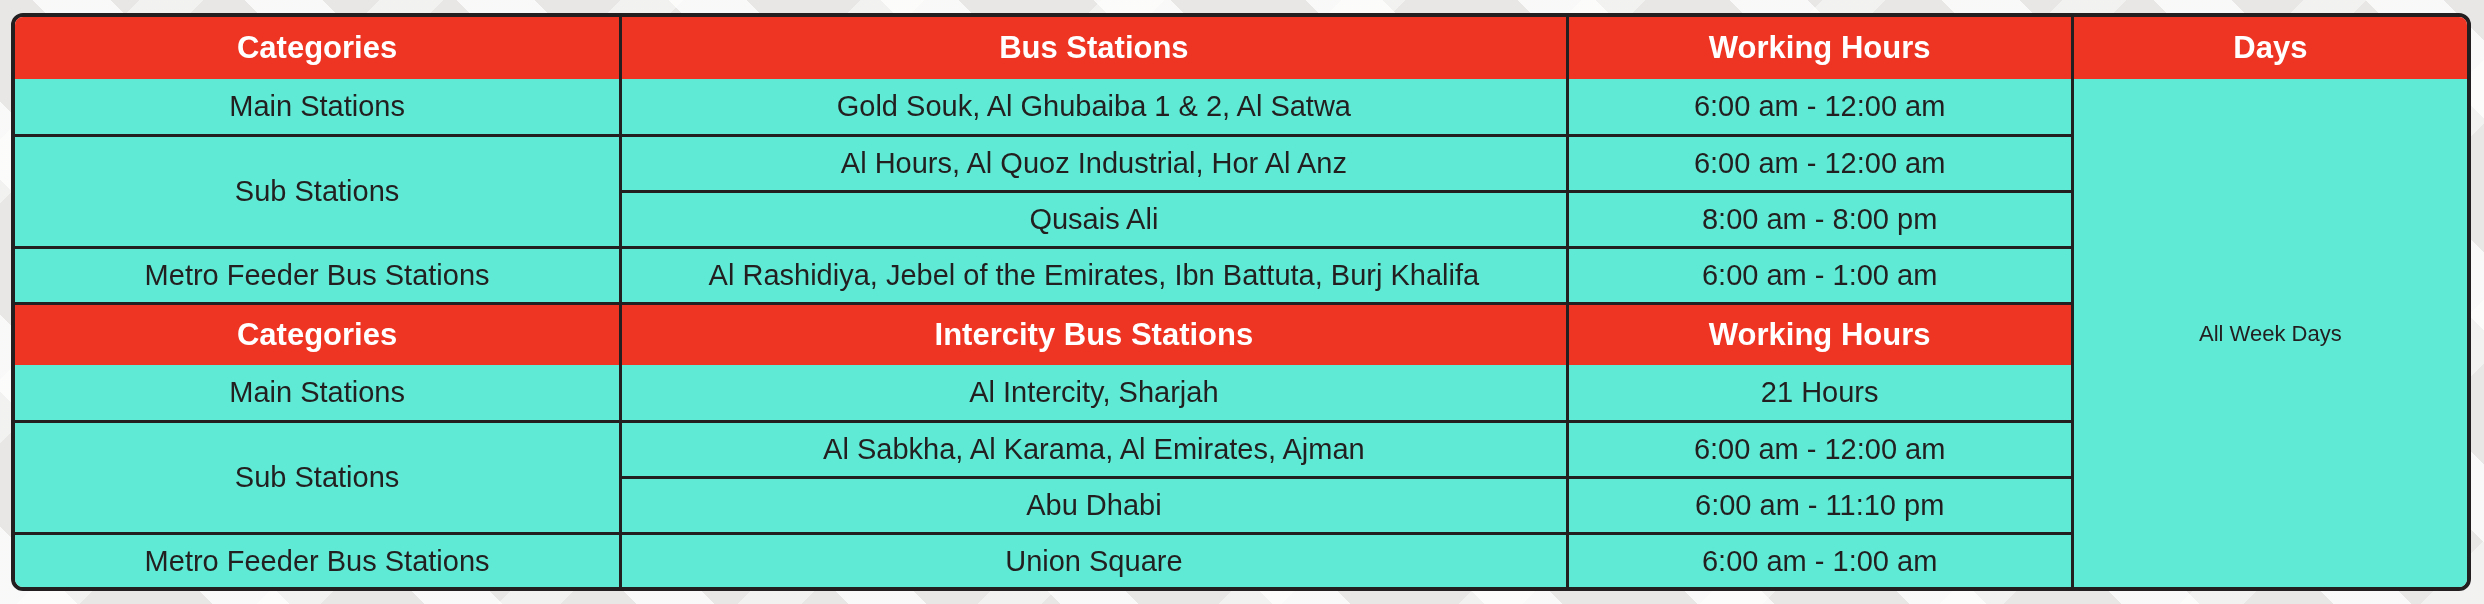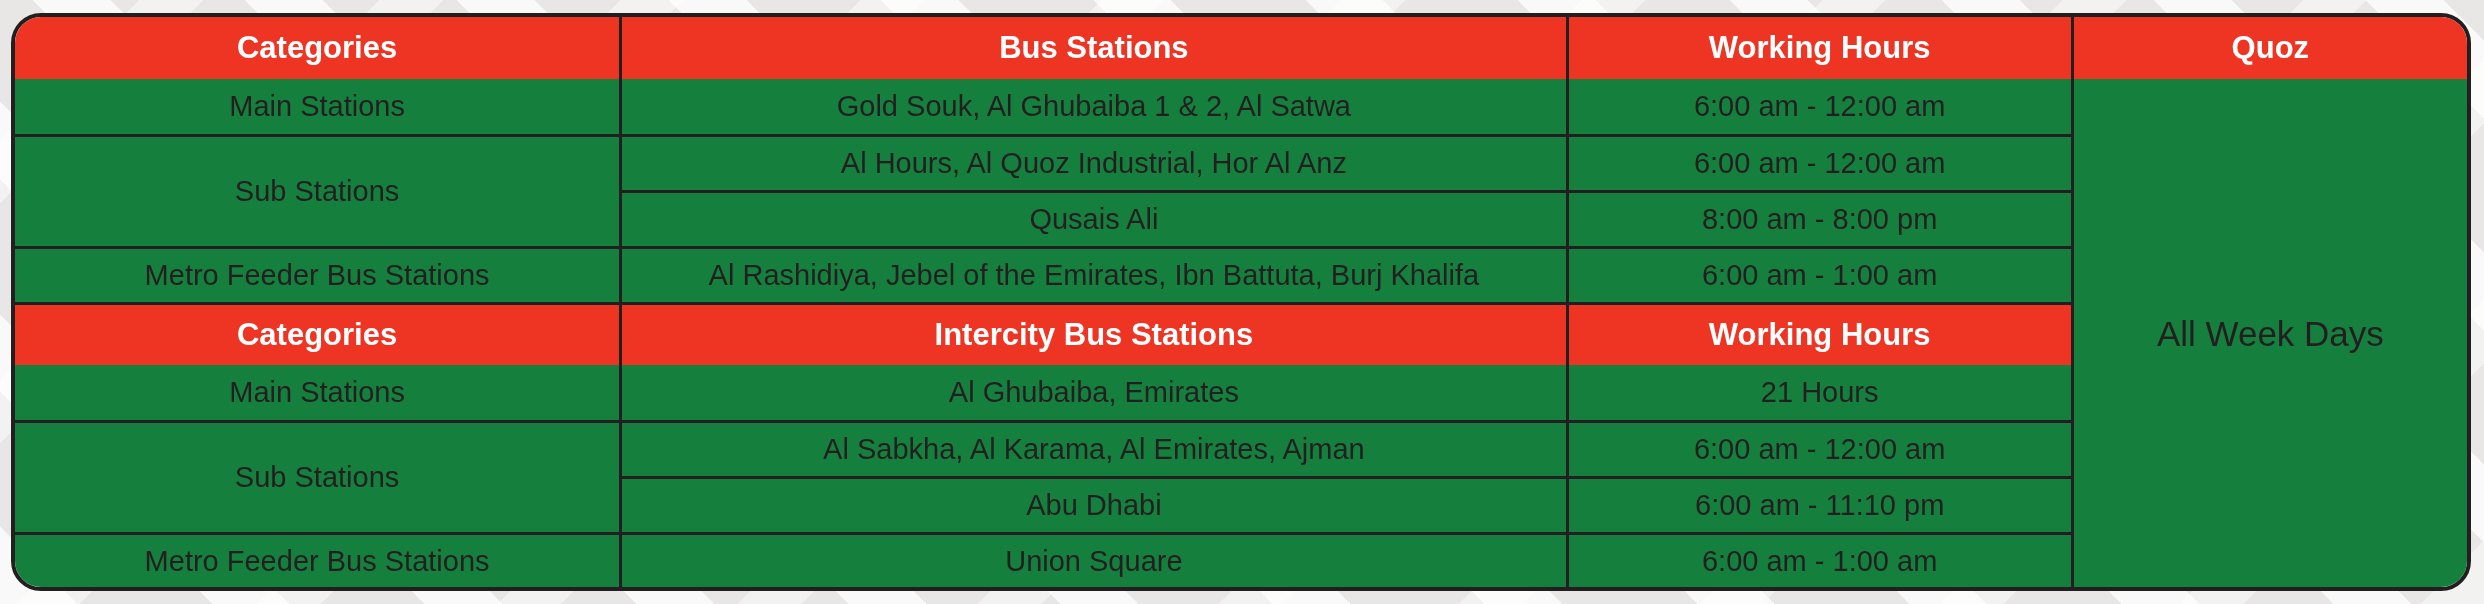--- a/index.html
+++ b/index.html
@@ -18,21 +18,21 @@
     font-family: "Liberation Sans", sans-serif;
   }
   .table-wrap {
     position: absolute;
     left: 11px;
     top: 13px;
     width: 2460px;
     height: 578px;
     box-sizing: border-box;
     border: 4px solid #231f20;
-    border-radius: 30px;
+    border-radius: 12px;
     overflow: hidden;
     background: #edecec;
   }
   table.stations {
     width: 100%;
     height: 100%;
     border-collapse: collapse;
     border-style: hidden; 
     table-layout: fixed;
   }
@@ -46,47 +46,47 @@
     white-space: nowrap;
   }
   .stations th {
     background: #ee3524;
     color: #ffffff;
     font-size: 31px;
     font-weight: bold;
     border-bottom-style: hidden; 
   }
   .stations td {
-    background: #15803d;
+    background: #5eead4;
     color: #231f20;
     font-size: 29px;
     font-weight: normal;
   }
   tr.header-row { height: 62px; }
   tr.data-row   { height: 56px; }
-  td.days-cell  { font-size: 35px; }
+  td.days-cell  { font-size: 22px; }
 </style>
 </head>
 <body>
 
 <div class="table-wrap">
   <table class="stations">
     <colgroup>
       <col style="width:24.7%">
       <col style="width:38.6%">
       <col style="width:20.6%">
       <col style="width:16.1%">
     </colgroup>
     <tbody>
 
       <tr class="header-row">
         <th>Categories</th>
         <th>Bus Stations</th>
         <th>Working Hours</th>
-        <th>Quoz</th>
+        <th>Days</th>
       </tr>
 
       <tr class="data-row">
         <td>Main Stations</td>
         <td>Gold Souk, Al Ghubaiba 1 &amp; 2, Al Satwa</td>
         <td>6:00 am - 12:00 am</td>
         <td class="days-cell" rowspan="9">All Week Days</td>
       </tr>
 
       <tr class="data-row">
@@ -107,21 +107,21 @@
       </tr>
 
       <tr class="header-row">
         <th>Categories</th>
         <th>Intercity Bus Stations</th>
         <th>Working Hours</th>
       </tr>
 
       <tr class="data-row">
         <td>Main Stations</td>
-        <td>Al Ghubaiba, Emirates</td>
+        <td>Al Intercity, Sharjah</td>
         <td>21 Hours</td>
       </tr>
 
       <tr class="data-row">
         <td rowspan="2">Sub Stations</td>
         <td>Al Sabkha, Al Karama, Al Emirates, Ajman</td>
         <td>6:00 am - 12:00 am</td>
       </tr>
 
       <tr class="data-row">

